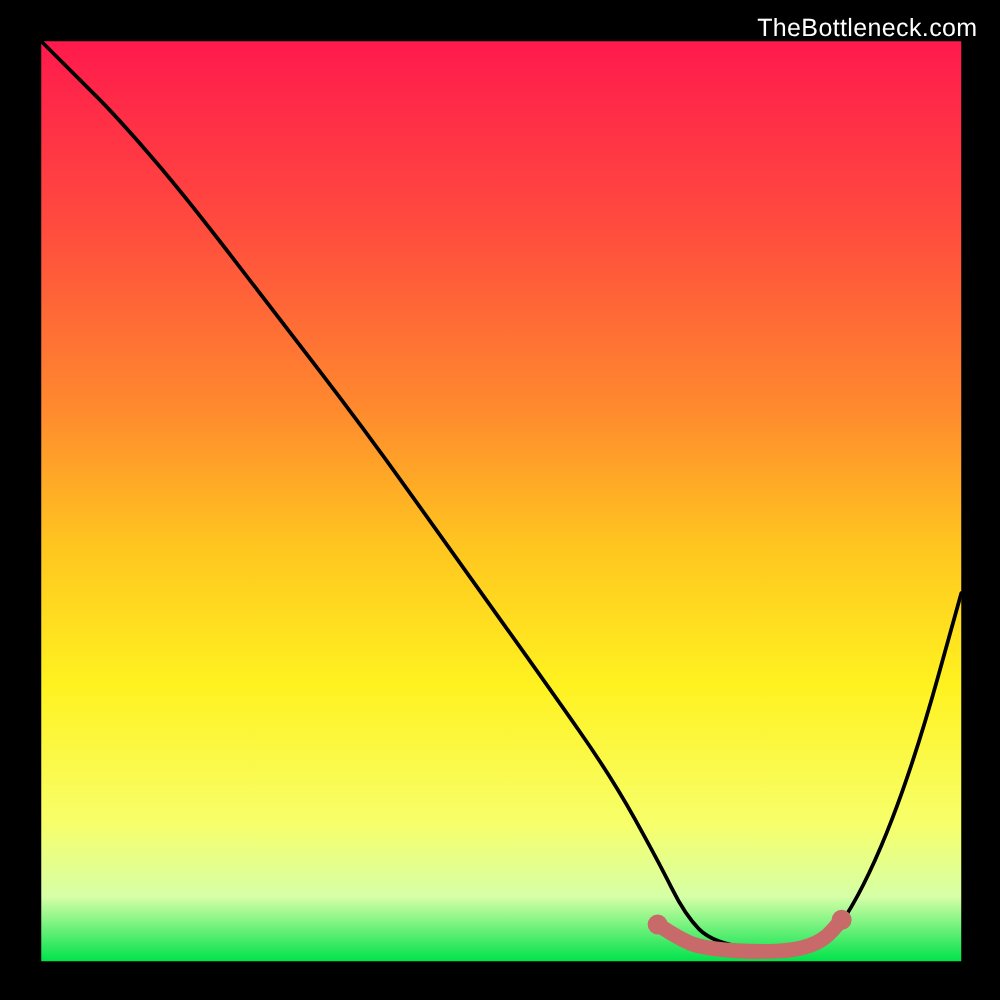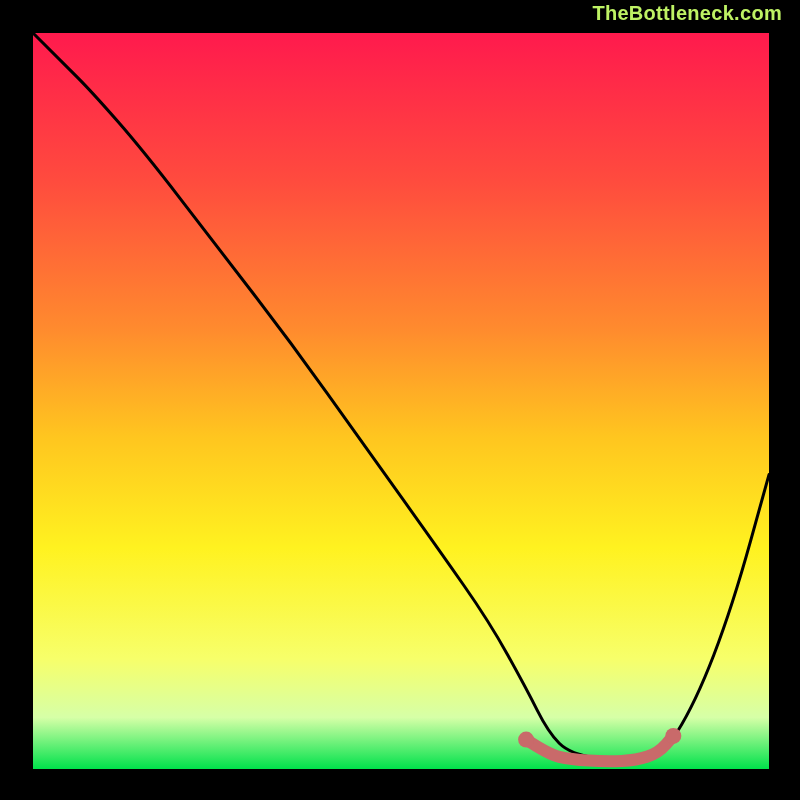--- a/index.html
+++ b/index.html
@@ -13,25 +13,25 @@
   }
   .frame {
     position: absolute;
     top: 0; left: 0;
     width: 800px;
     height: 800px;
     background: #000;
   }
   .watermark {
     position: absolute;
-    top: 2px;
+    top: 12px;
     right: 18px;
-    color: #bef264;
+    color: #ffffff;
     font-size: 20px;
-    font-weight: 700;
+    font-weight: 400;
     letter-spacing: 0.3px;
   }
   svg {
     position: absolute;
     top: 0; left: 0;
   }
 </style>
 </head>
 <body>
 

